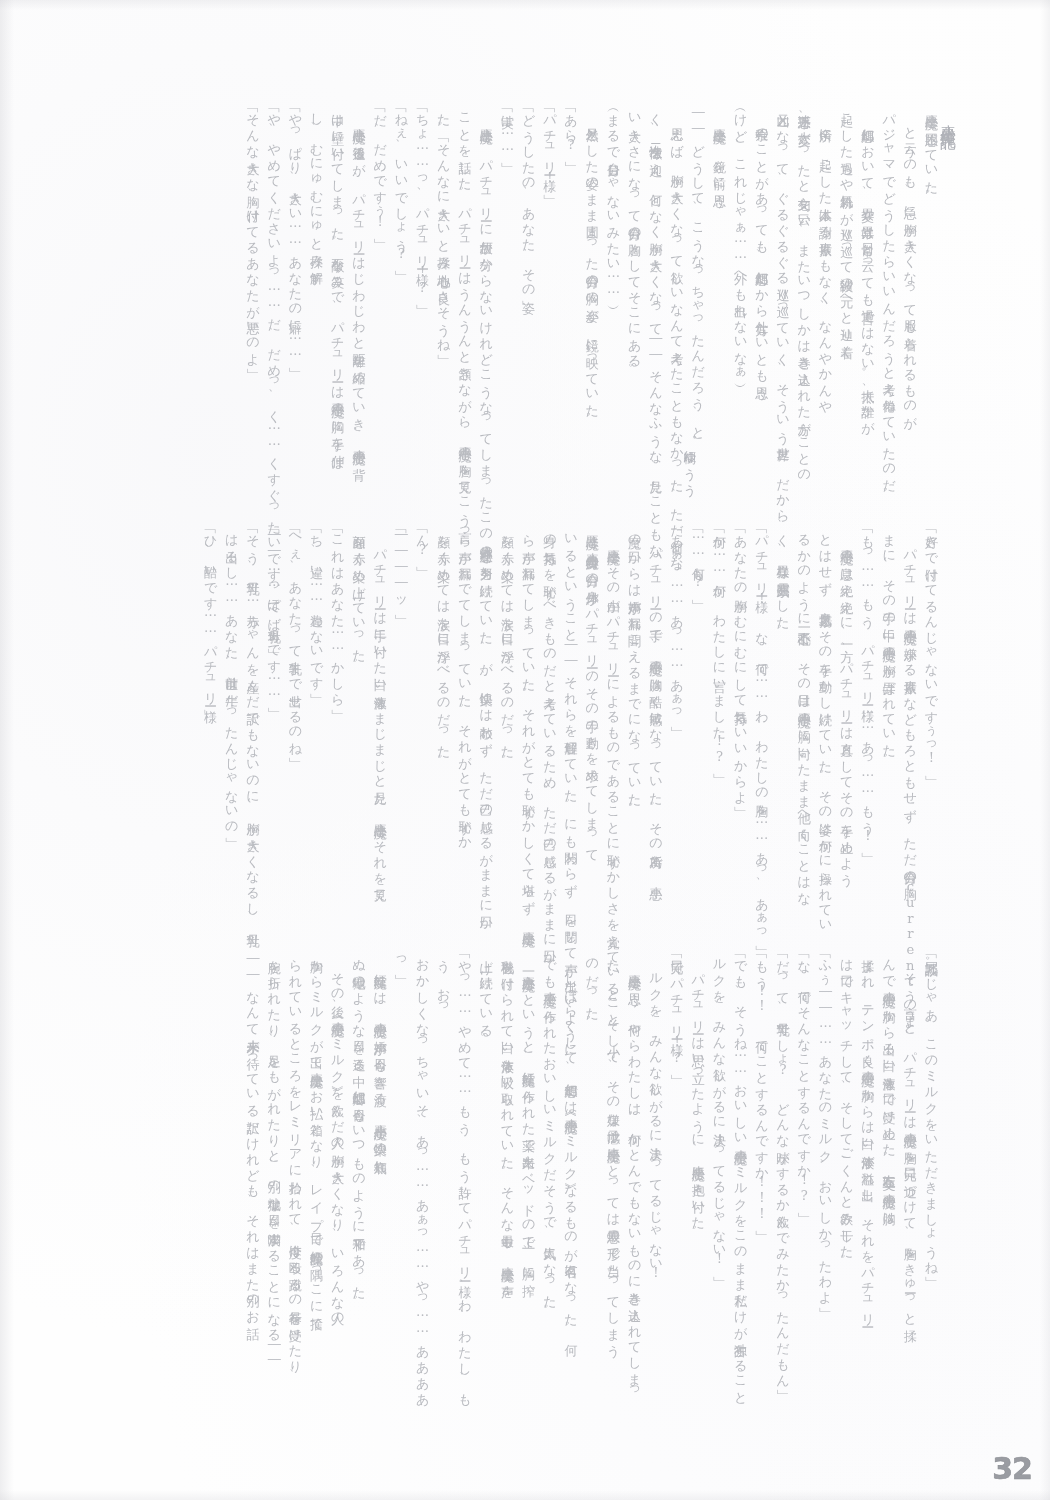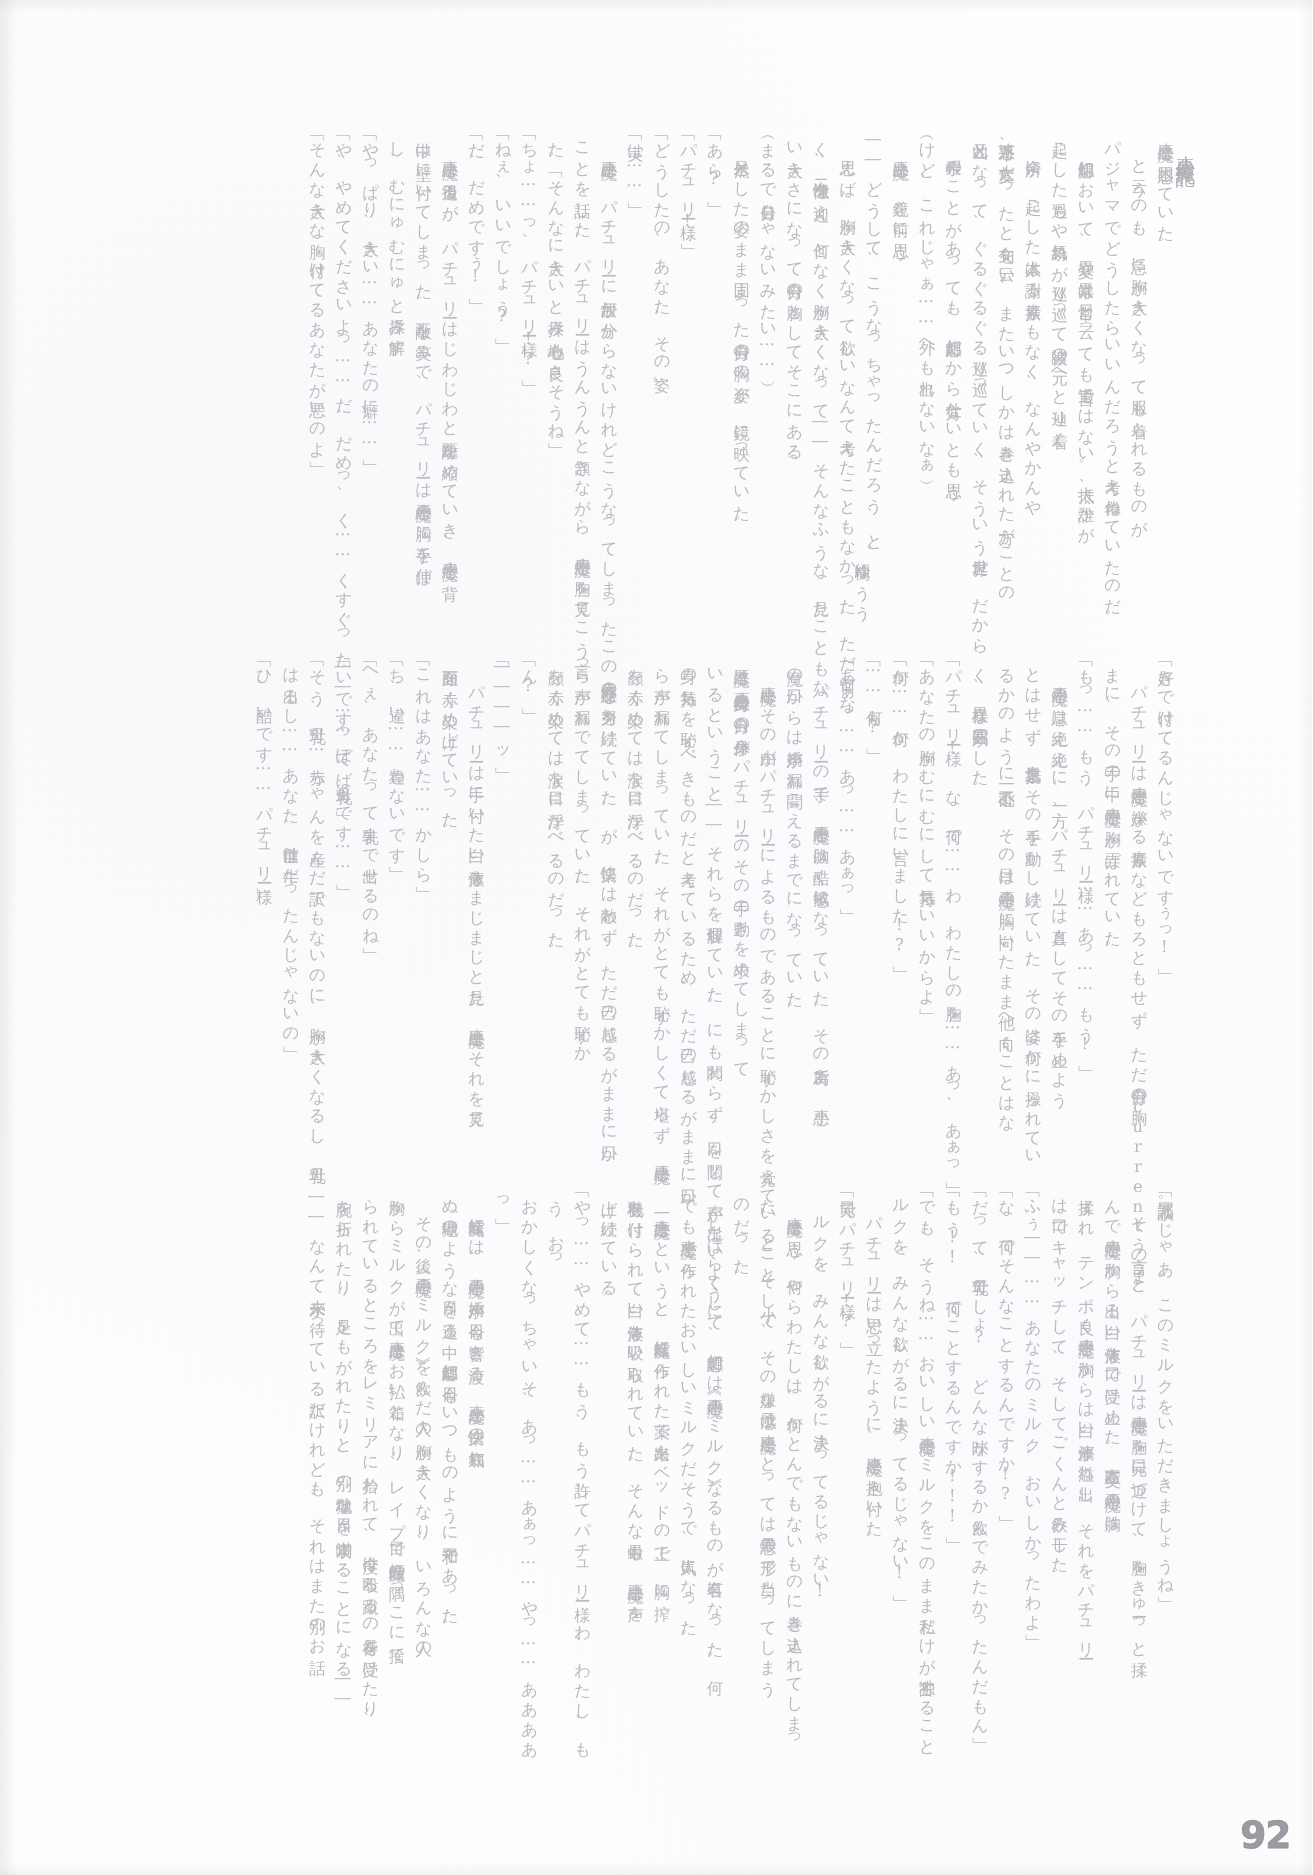--- a/index.html
+++ b/index.html
@@ -225,16 +225,16 @@
 「やっ……やめて……もう、もう許してパチュリー様、わ、わたし、もう、おっ
 おかしくなっちゃいそ、あっ……あぁっ……やっ……ああああっ」
 　紅魔館には、小悪魔の嬌声が今日も響き渡る。小悪魔が快楽の底知れ
 ぬ地獄のような日々を送る中、幻想郷は今日もいつものように平和であった。
 　その後、《小悪魔のミルク》を飲んだ人々の胸が大きくなり、いろんな人の
 胸からミルクが出て小悪魔はお払い箱となり、レイプ目で紅魔館の隅っこに捨て
 られているところをレミリアに拾われて、今度は殴る蹴るの暴行を受けたり、
 腕を折られたり、足をもがれたりと、別の地獄な日々を満喫することになる――
 ――なんて未来が待っている訳だけれども、それはまた別のお話。</div>
 
-  <div id="page-number">92</div>
+  <div id="page-number">32</div>
 
   <div id="grain"></div>
 </div>
 
 </body></html>

